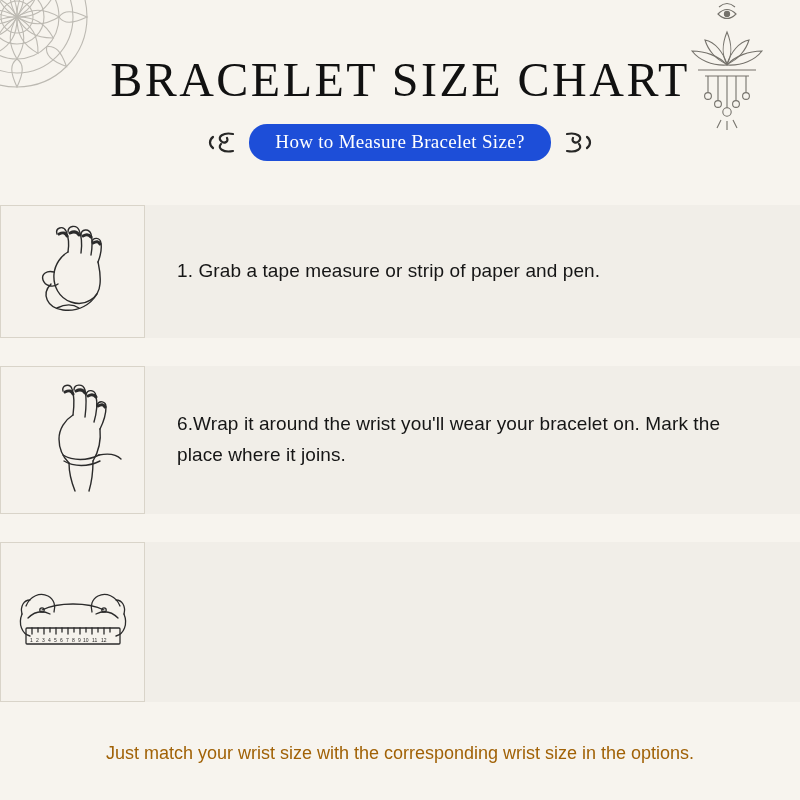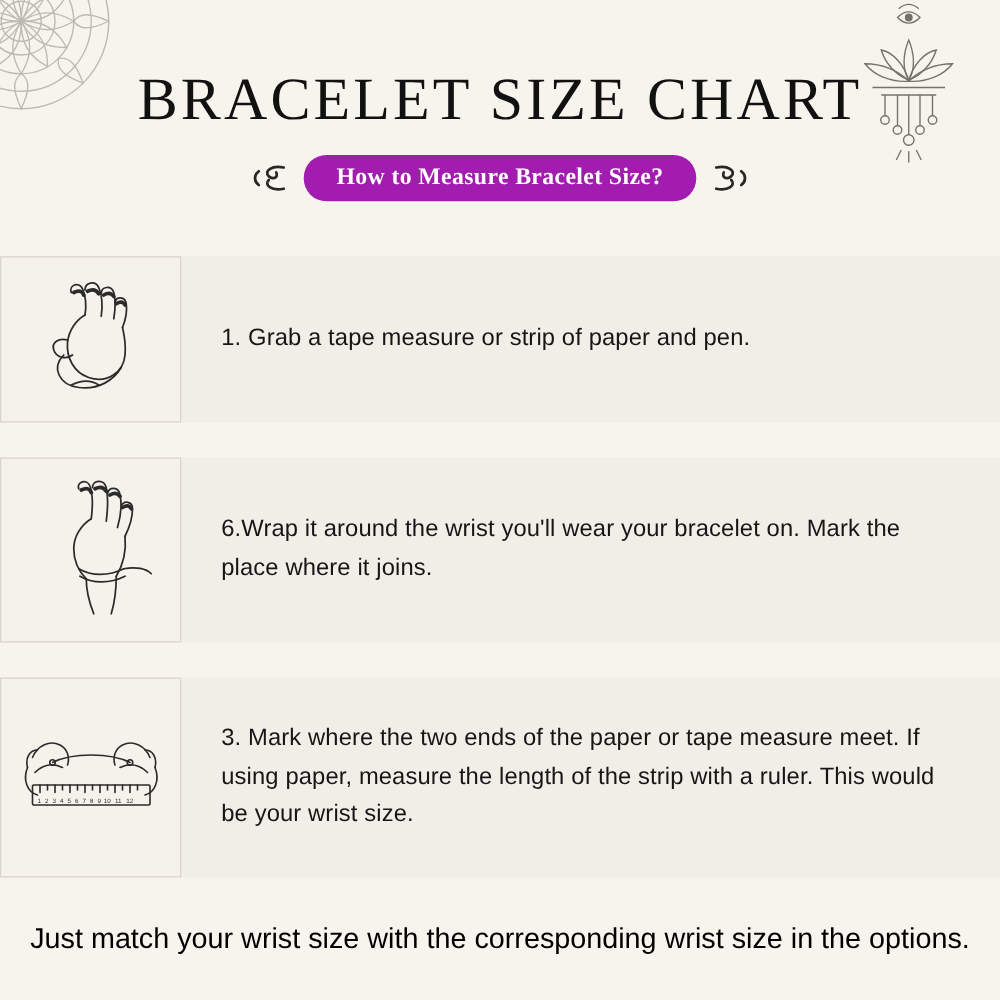--- a/index.html
+++ b/index.html
@@ -57,27 +57,27 @@
     position: absolute;
     top: 124px;
     left: 0;
     width: 800px;
     display: flex;
     align-items: center;
     justify-content: center;
     gap: 12px;
   }
   .pill {
-    background: #a21caf;
+    background: #1d4ed8;
     color: #fff;
     border-radius: 18px;
     padding: 7px 26px 8px;
     font-family: "Liberation Serif", serif;
     font-size: 19px;
-    font-weight: 700;
+    font-weight: 400;
     letter-spacing: .3px;
     white-space: nowrap;
   }
   .flourish {
     width: 30px;
     height: 28px;
     opacity: .9;
   }
 
   
@@ -118,22 +118,22 @@
   .step-2 { height: 148px; }
   .step-3 { height: 160px; }
 
   
   .footer {
     position: absolute;
     bottom: 36px;
     left: 0;
     width: 800px;
     text-align: center;
-    font-size: 23px;
-    color: #000000;
+    font-size: 18px;
+    color: #a16207;
   }
 </style>
 </head>
 <body>
 
 <svg class="mandala" viewBox="0 0 150 150">
   <g stroke="#8d8a82" fill="none" stroke-width="1.1">
     <circle cx="75" cy="75" r="16"></circle>
     <circle cx="75" cy="75" r="27"></circle>
     <circle cx="75" cy="75" r="42"></circle>
@@ -300,18 +300,17 @@
             <text x="52" y="80">6</text>
           <text x="58" y="80">7</text>
             <text x="64" y="80">8</text>
             <text x="70" y="80">9</text>
           <text x="75" y="80">10</text>
             <text x="84" y="80">11</text>
             <text x="93" y="80">12</text>
         </g>
       </svg>
     </div>
-    <div class="step-text">3. Mark where the two ends of the paper or tape measure meet. If using paper, measure the length of the strip with a ruler. This would be your wrist size.</div>
   </div>
 
 </div>
 
 <div class="footer">Just match your wrist size with the corresponding wrist size in the options.</div>
 
 </body></html>

